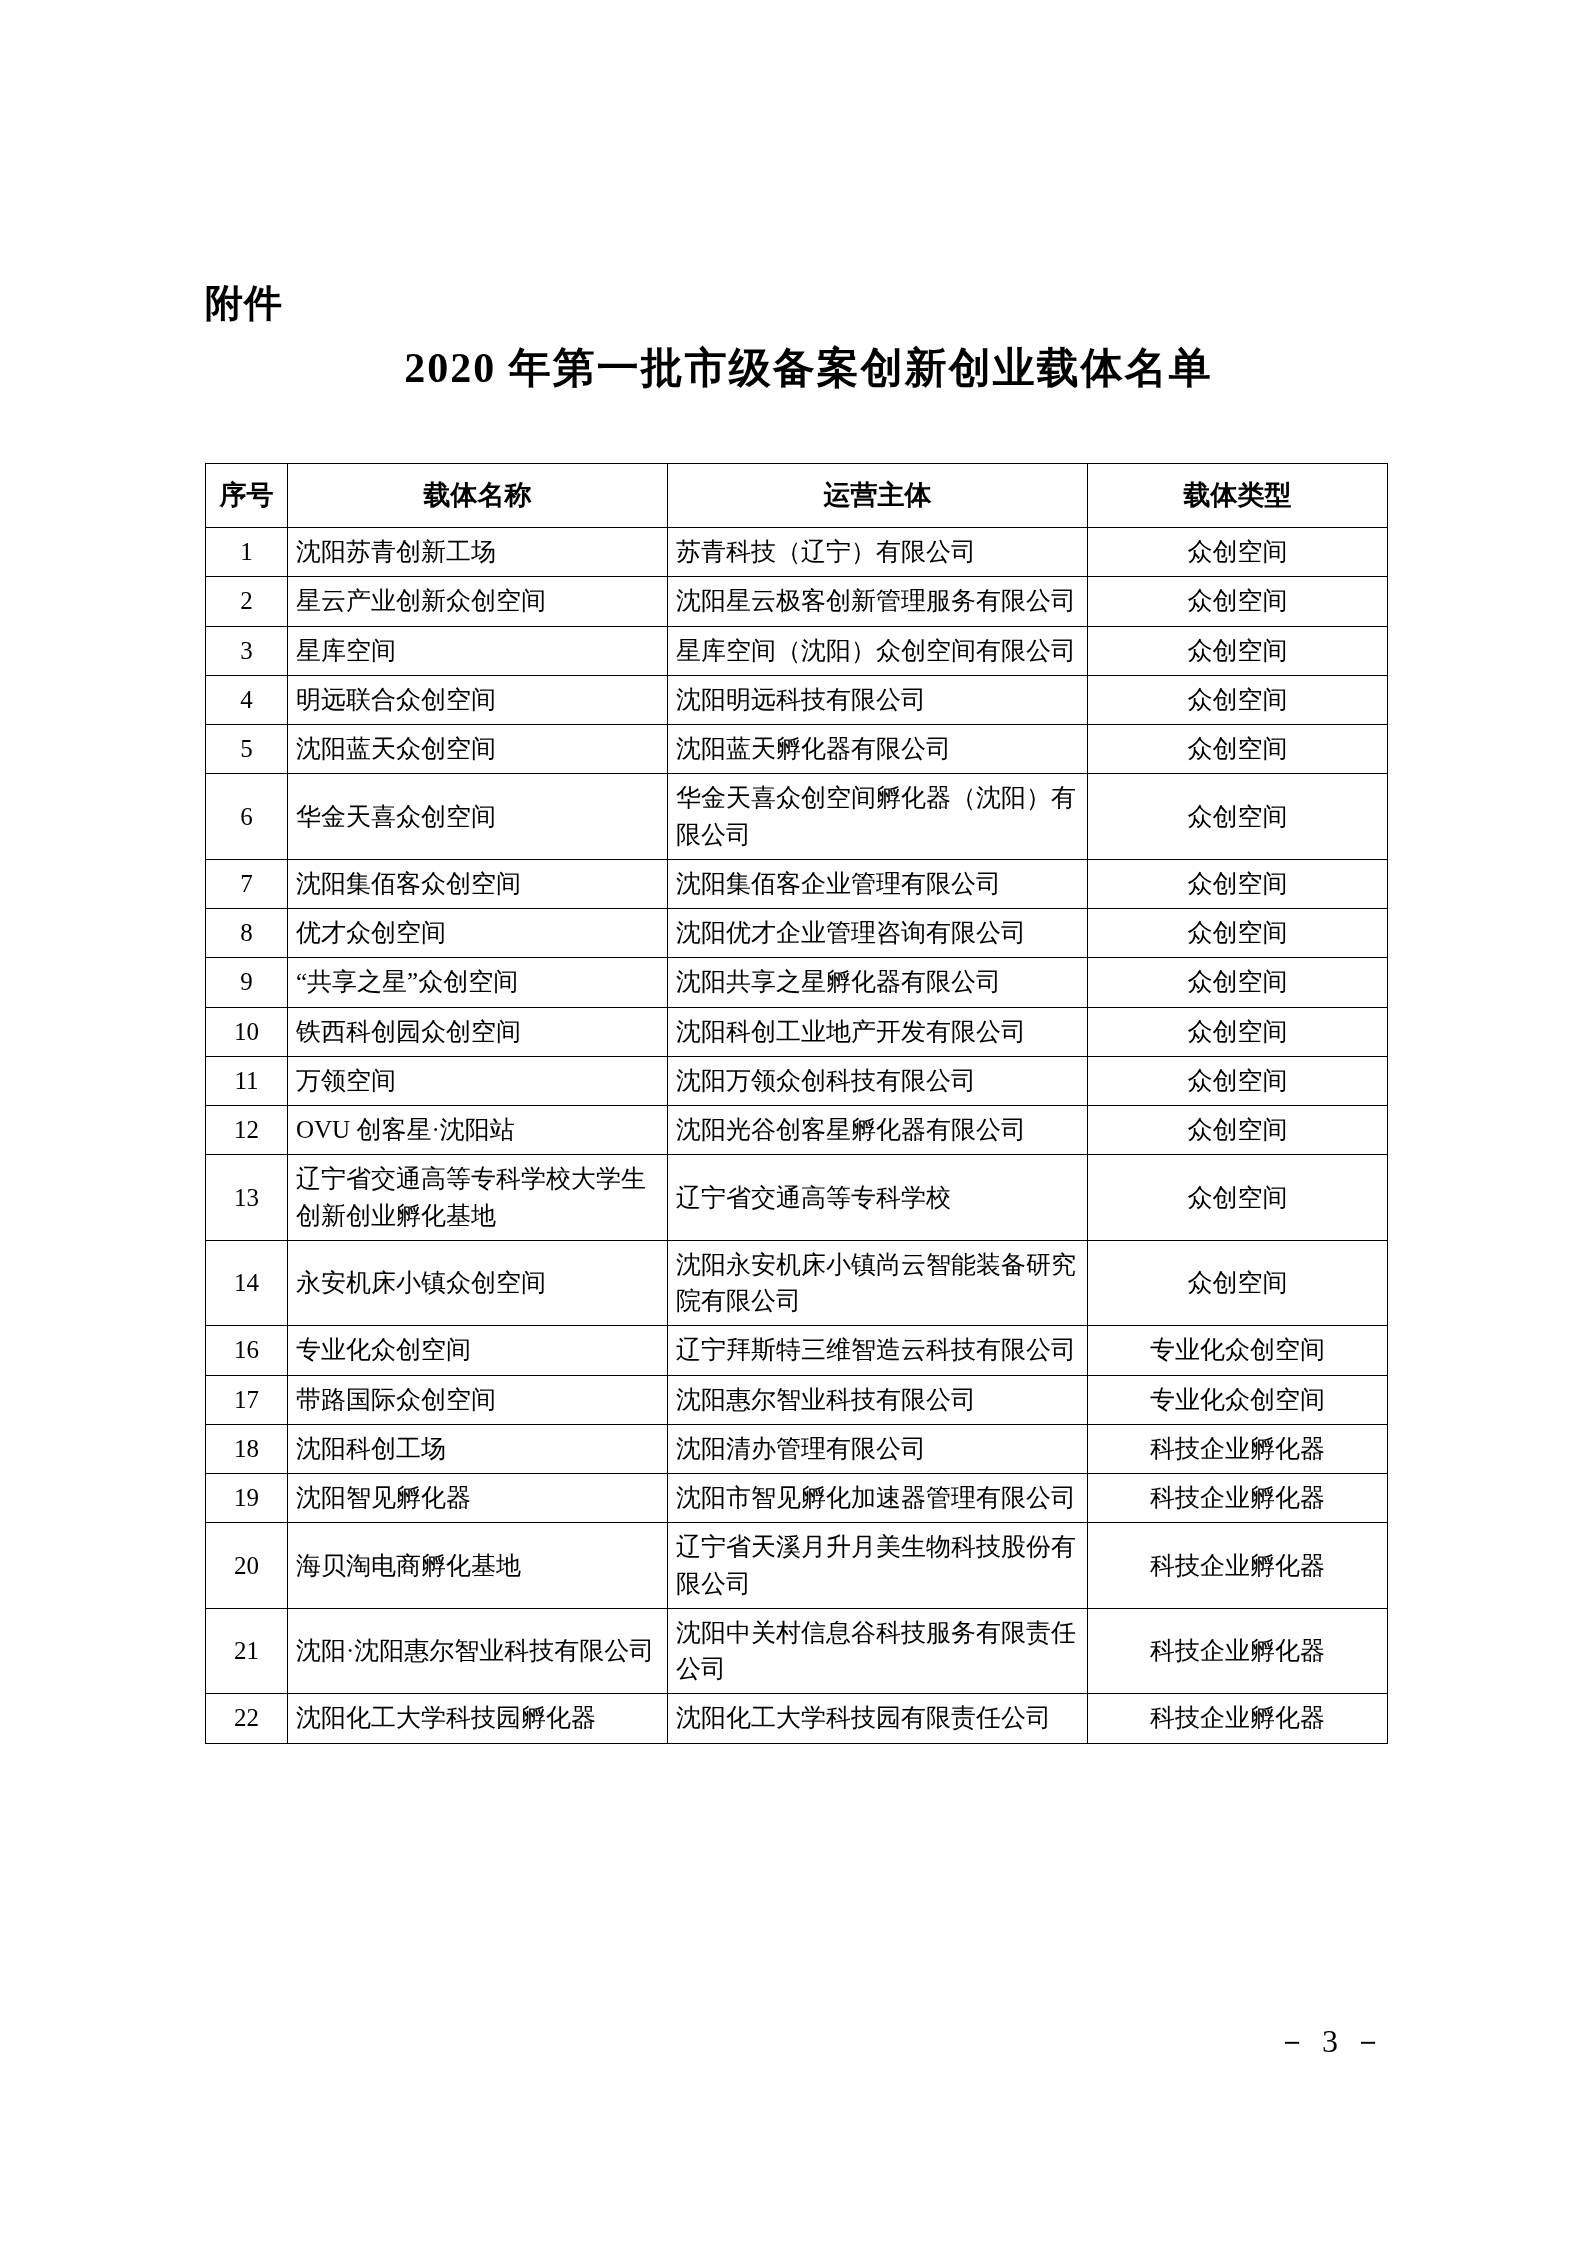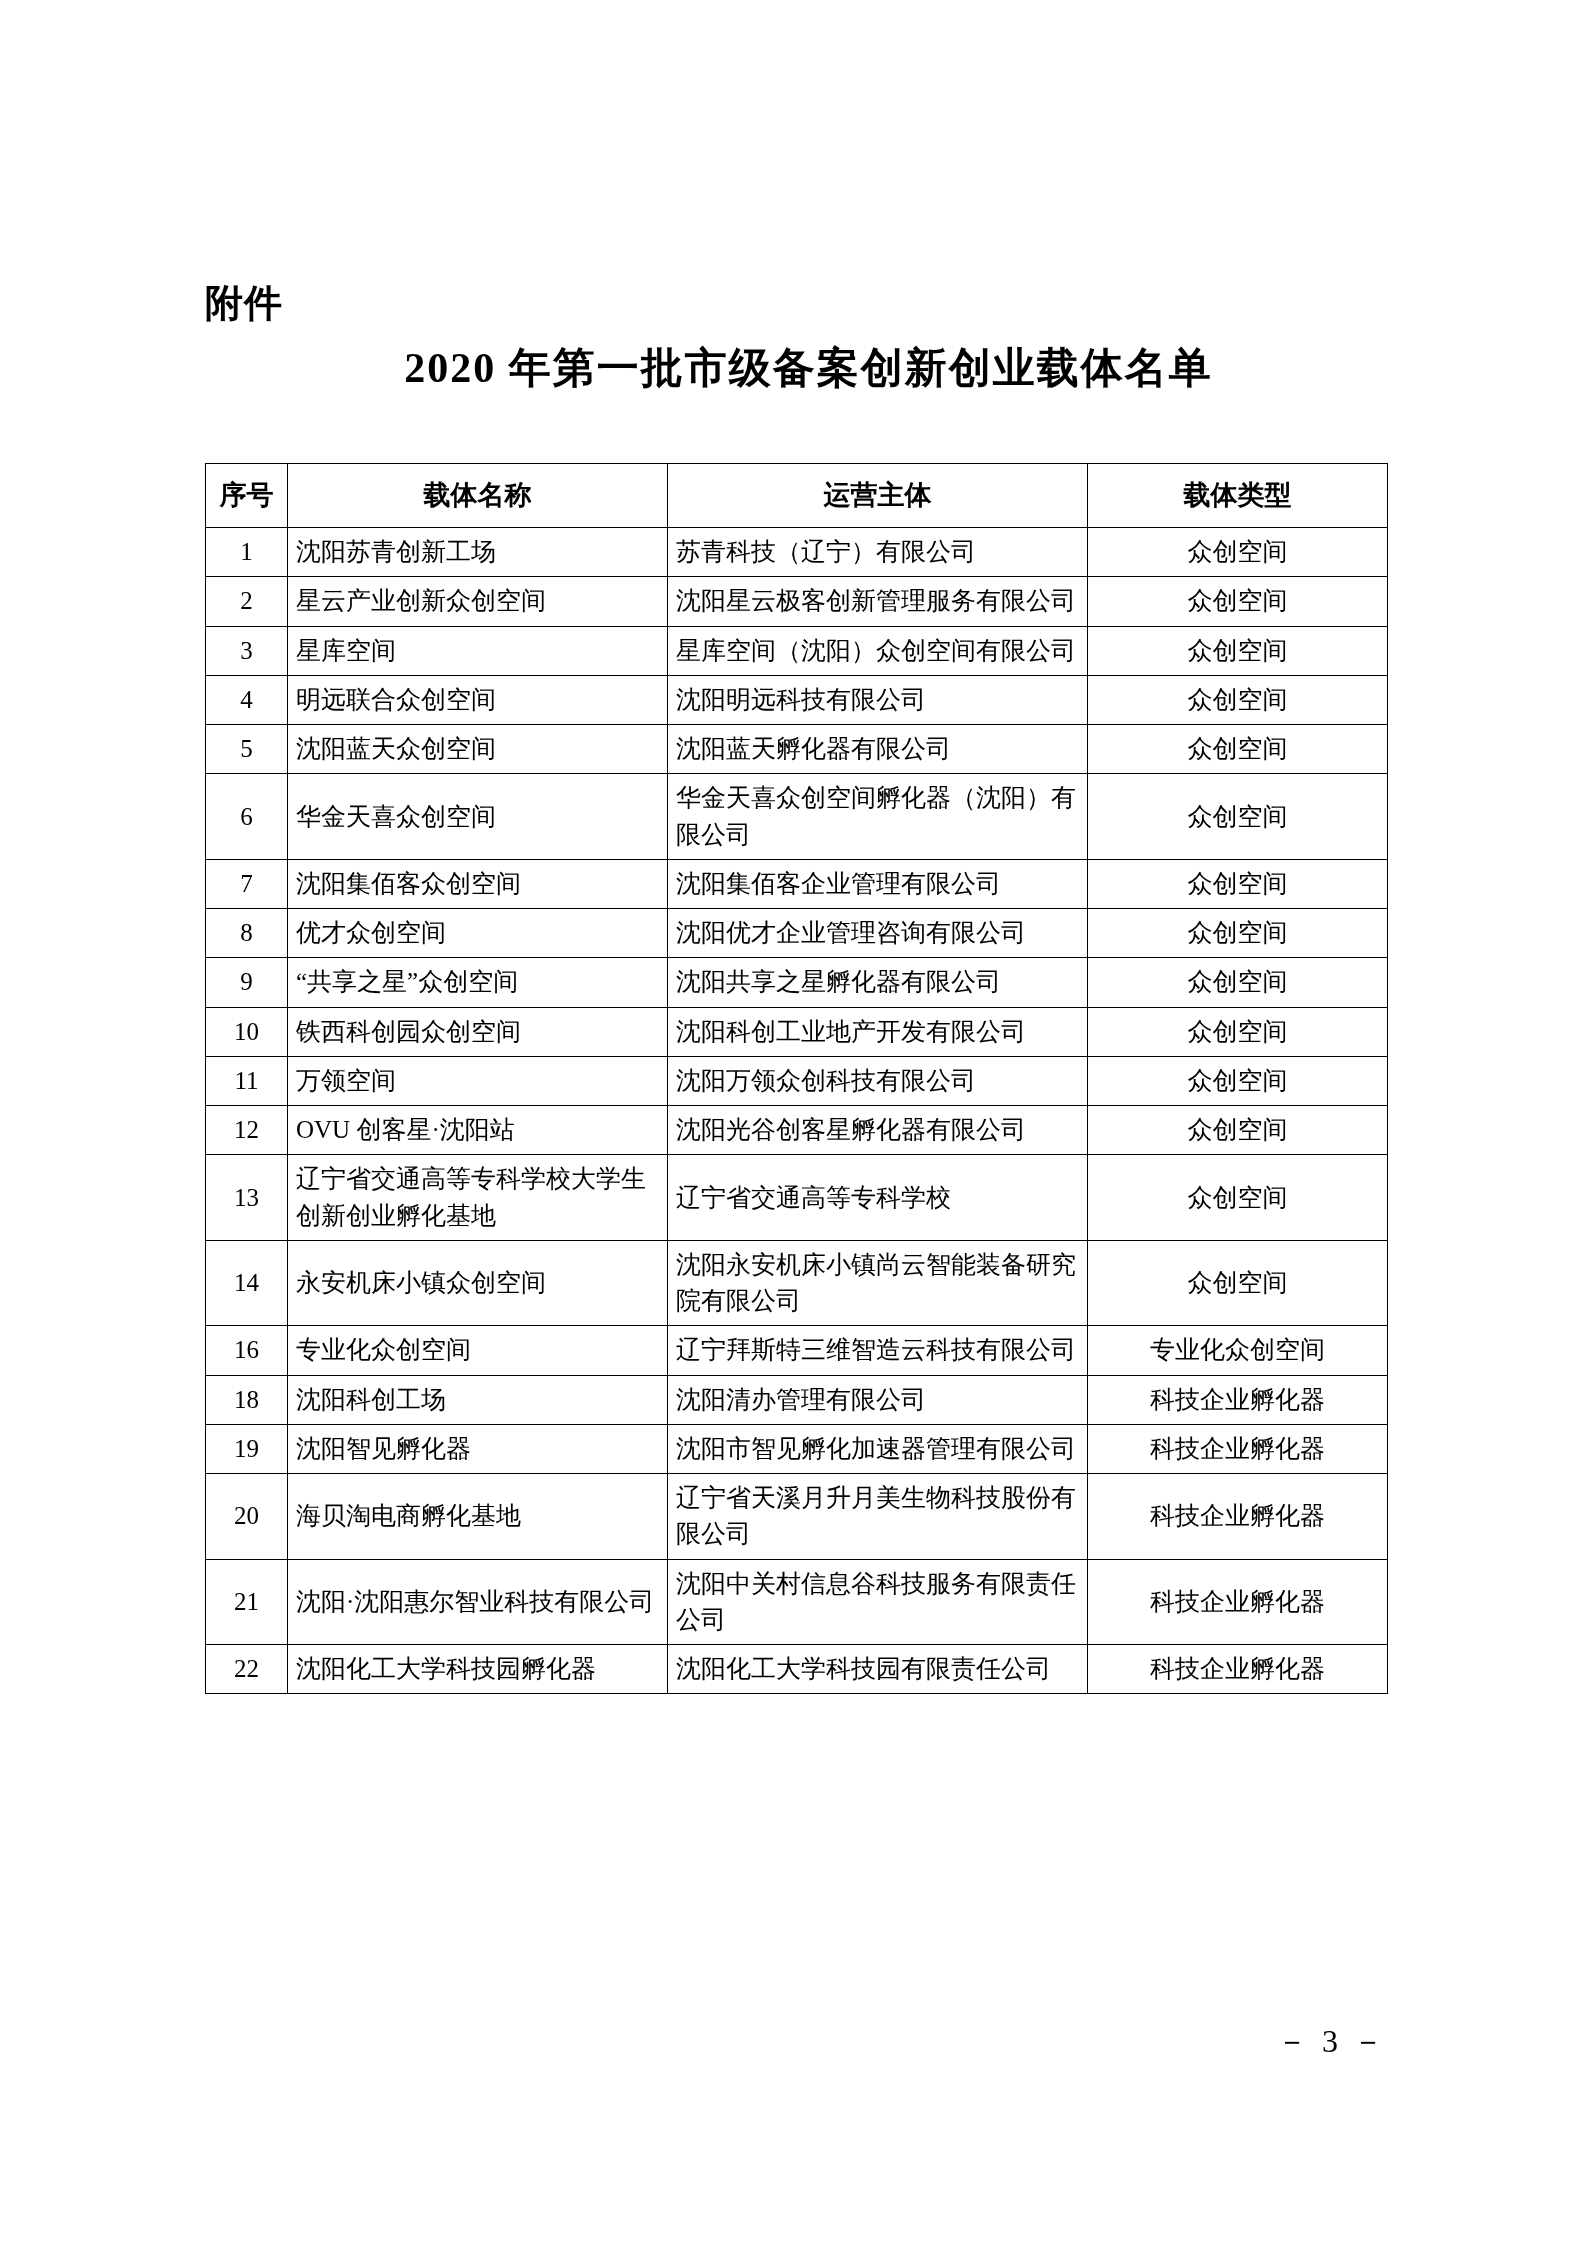--- a/index.html
+++ b/index.html
@@ -203,20 +203,26 @@
           <td class="op">沈阳永安机床小镇尚云智能装备研究院有限公司</td>
           <td class="type">众创空间</td>
         </tr>
         <tr>
           <td class="num">16</td>
           <td class="name">专业化众创空间</td>
           <td class="op">辽宁拜斯特三维智造云科技有限公司</td>
           <td class="type">专业化众创空间</td>
         </tr>
         <tr>
+          <td class="num">17</td>
+          <td class="name">带路国际众创空间</td>
+          <td class="op">沈阳惠尔智业科技有限公司</td>
+          <td class="type">专业化众创空间</td>
+        </tr>
+        <tr>
           <td class="num">18</td>
           <td class="name">沈阳科创工场</td>
           <td class="op">沈阳清办管理有限公司</td>
           <td class="type">科技企业孵化器</td>
         </tr>
         <tr>
           <td class="num">19</td>
           <td class="name">沈阳智见孵化器</td>
           <td class="op">沈阳市智见孵化加速器管理有限公司</td>
           <td class="type">科技企业孵化器</td>

